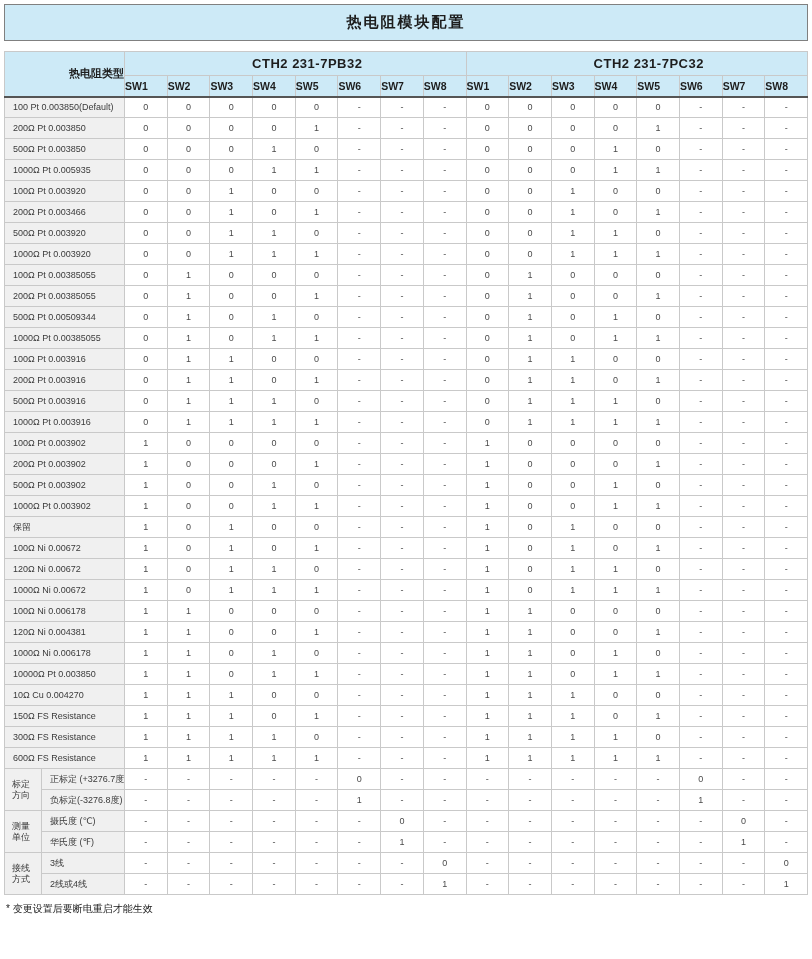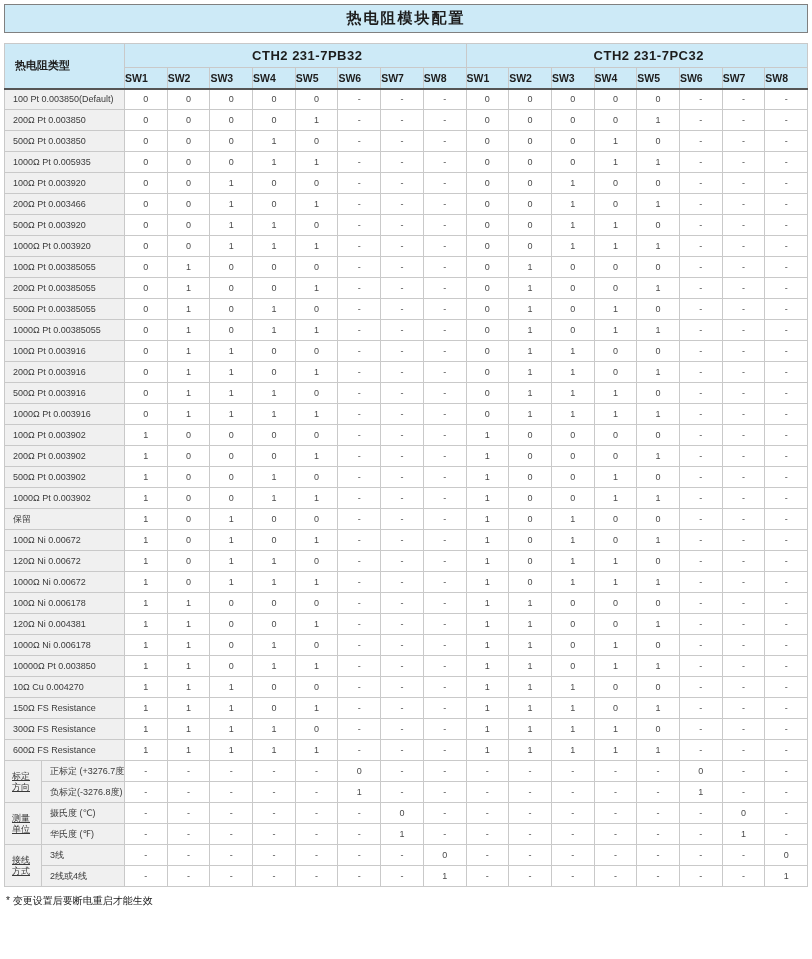--- a/index.html
+++ b/index.html
@@ -13,21 +13,21 @@
   html,body{margin:0;padding:0;background:#ffffff;}
   body{
     width:812px;height:959px;
     font-family:"Liberation Sans","DejaVu Sans",sans-serif;
     color:var(--text);
   }
   .page{padding:4px 4px 0 4px;}
   .title-bar{
     background:var(--header-bg);
     border:1px solid #808080;
-    height:29px;
+    height:37px;
     display:flex;align-items:center;justify-content:center;
     font-size:15px;font-weight:bold;color:#1d1d1d;
     margin-bottom:10px;
     letter-spacing:2px;
   }
   table{
     border-collapse:collapse;
     table-layout:fixed;
     width:804px;
     border:1px solid #8a8a8a;
@@ -38,37 +38,37 @@
     overflow:hidden;
     white-space:nowrap;
   }
   thead th{
     background:var(--header-bg);
     color:#1d1d1d;
   }
   thead{border-bottom:2px solid var(--dark);}
   tbody{border-bottom:1px solid var(--dark);}
   .rowhead-th{
-    font-size:11px;font-weight:bold;text-align:left;padding-left:10px;
+    font-size:11px;font-weight:bold;text-align:right;padding-left:10px;
   }
   .group-th{
     font-size:13px;font-weight:bold;height:24px;letter-spacing:0.5px;padding-left:24px;
   }
   .sw-th{
     font-size:10.5px;font-weight:bold;height:21px;text-align:left;
   }
   td.label{
     background:var(--label-bg);
     font-size:9px;text-align:left;padding-left:8px;
     height:21px;color:#3a3a3a;margin-left:16px;
   }
   td.group-label{
     background:var(--label-bg);
     font-size:9px;text-align:left;padding-left:7px;
-    white-space:pre-line;line-height:11px;color:#3a3a3a;text-decoration:underline;
+    white-space:pre-line;line-height:11px;color:#3a3a3a;
   }
   td.val{
     background:#ffffff;
     font-size:9px;text-align:center;height:21px;color:#4a4a4a;
   }
   .footnote{
     font-size:10px;color:#222222;
     padding:7px 0 0 2px;
   }
 </style>
@@ -294,21 +294,21 @@
           <td class="val">0</td>
           <td class="val">1</td>
           <td class="val">0</td>
           <td class="val">0</td>
           <td class="val">1</td>
           <td class="val">-</td>
           <td class="val">-</td>
           <td class="val">-</td>
         </tr>
         <tr>
-          <td class="label" colspan="2">500Ω Pt 0.00385055</td>
+          <td class="label" colspan="2">500Ω Pt 0.00509344</td>
           <td class="val">0</td>
           <td class="val">1</td>
           <td class="val">0</td>
           <td class="val">1</td>
           <td class="val">0</td>
           <td class="val">-</td>
           <td class="val">-</td>
           <td class="val">-</td>
           <td class="val">0</td>
           <td class="val">1</td>

